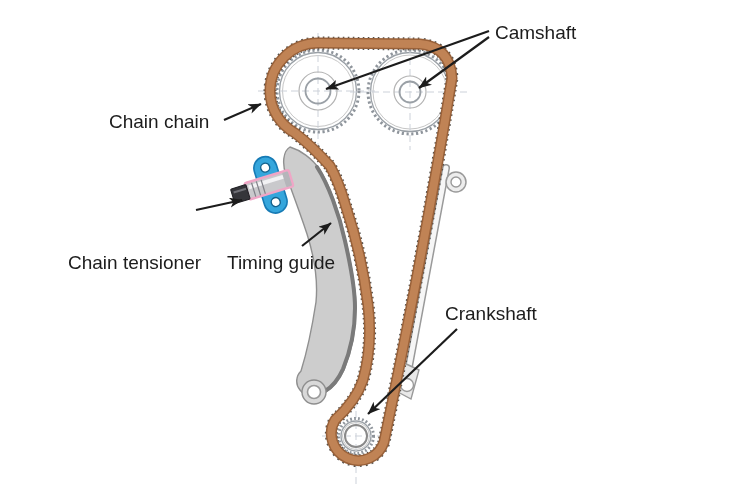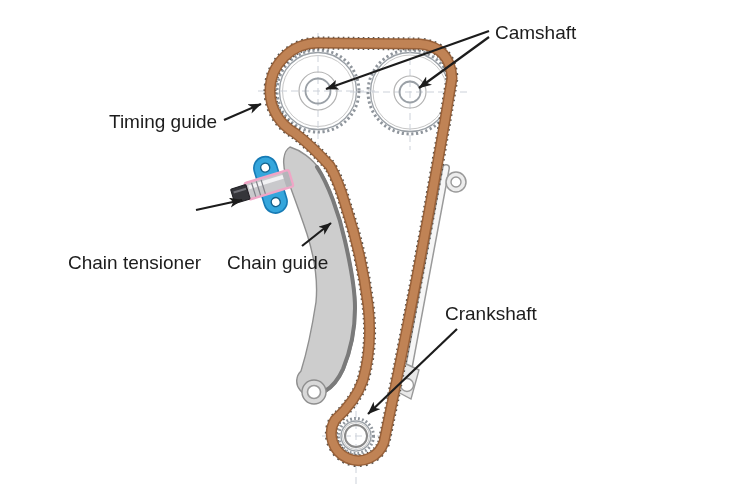--- a/index.html
+++ b/index.html
@@ -151,17 +151,17 @@
       <line x1="489" y1="31" x2="326" y2="89" marker-end="url(#ah)"></line>
       <line x1="489" y1="37" x2="419" y2="88" marker-end="url(#ah)"></line>
       <line x1="224" y1="120" x2="261" y2="104" marker-end="url(#ah)"></line>
       <line x1="196" y1="210" x2="242" y2="200" marker-end="url(#ah)"></line>
       <line x1="302" y1="246" x2="331" y2="223" marker-end="url(#ah)"></line>
       <line x1="457" y1="329" x2="368" y2="414" marker-end="url(#ah)"></line>
     </g>
   </svg>
 
   <div class="lbl lbl-camshaft">Camshaft</div>
-  <div class="lbl lbl-timing-chain">Timing guide</div>
+  <div class="lbl lbl-timing-chain">Chain chain</div>
   <div class="lbl lbl-chain-tensioner">Chain tensioner</div>
-  <div class="lbl lbl-chain-guide">Chain guide</div>
+  <div class="lbl lbl-chain-guide">Timing guide</div>
   <div class="lbl lbl-crankshaft">Crankshaft</div>
 </div>
 
 </body></html>

